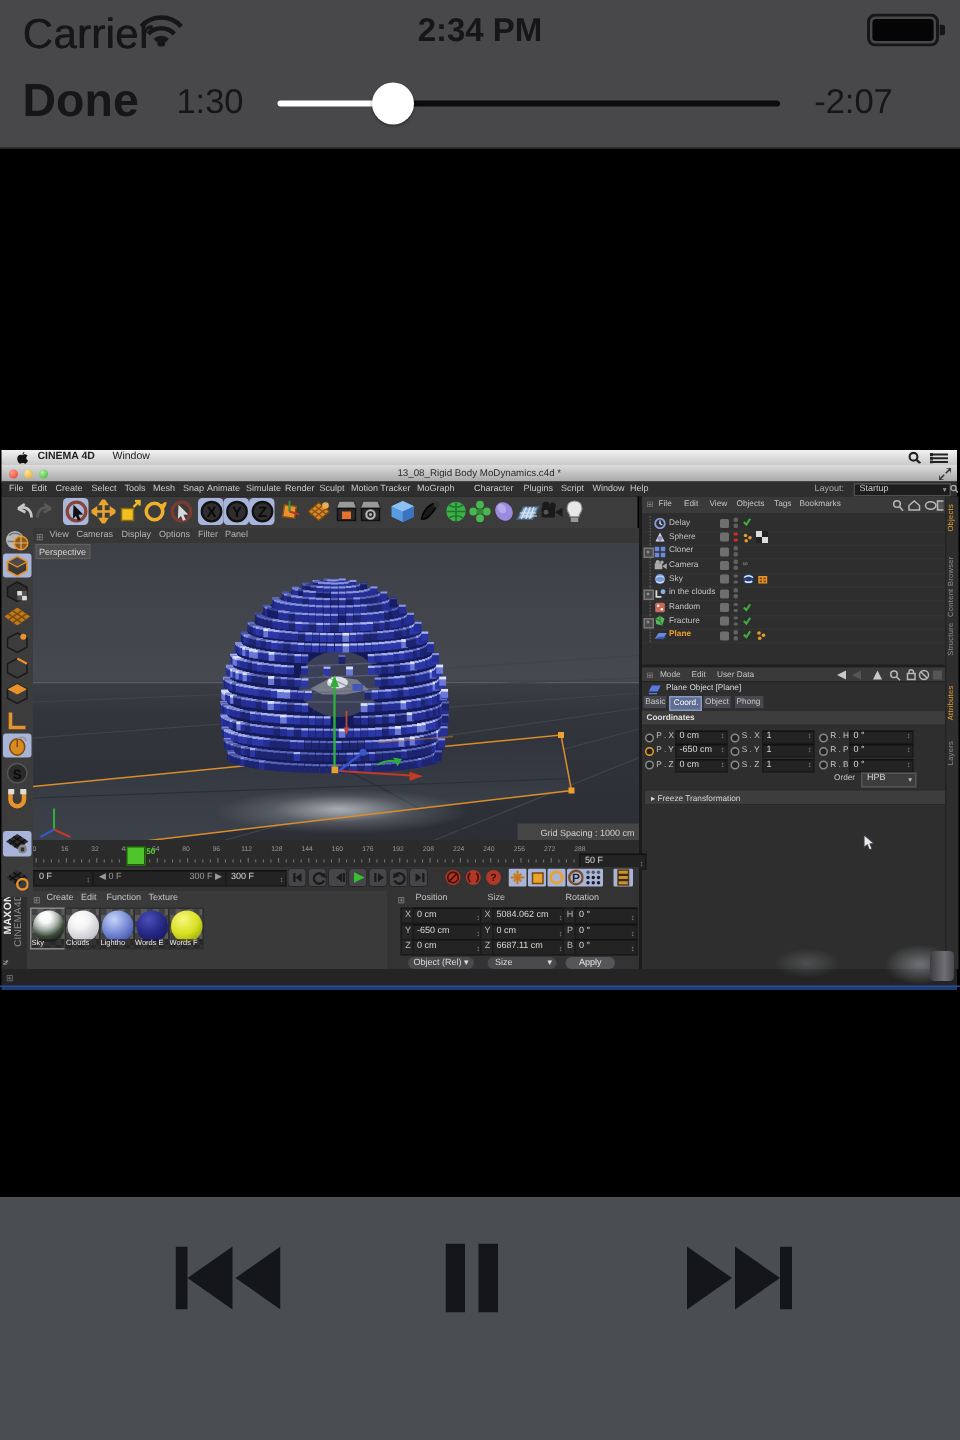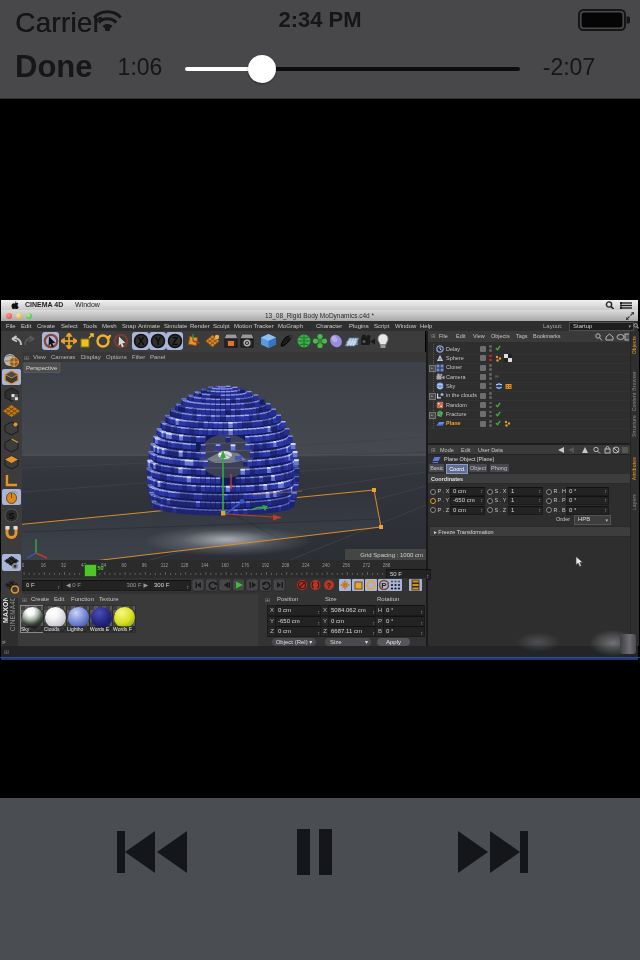--- a/index.html
+++ b/index.html
@@ -49,21 +49,21 @@
  </g>
  <circle cx="15.5" cy="18.8" r="2.6" fill="#161618"></circle>
 </svg>
 <div class="a dk" id="clock">2:34 PM</div>
 <svg class="a" style="left:578px;top:9px" width="52" height="22" viewBox="0 0 52 22">
  <rect x="1" y="1" width="46" height="20" rx="4.5" fill="none" stroke="#161618" stroke-width="2"></rect>
  <rect x="3.6" y="3.6" width="40.8" height="14.8" rx="2.5" fill="#050505"></rect>
  <path d="M48.5 7.5 h1.8 a1.8 1.8 0 0 1 1.8 1.8 v3.4 a1.8 1.8 0 0 1 -1.8 1.8 h-1.8 z" fill="#161618"></path>
 </svg>
 <div class="a dk" id="done">Done</div>
-<div class="a dk" id="cur">1:06</div>
+<div class="a dk" id="cur">1:30</div>
 <div class="a dk" id="rem">-2:07</div>
 <div class="a" id="trackw"></div>
 <div class="a" id="trackb"></div>
 <div class="a" id="thumb"></div>
 <div class="a" id="botbar"></div>
 <svg class="a" style="left:117px;top:831px" width="70" height="42" viewBox="0 0 70 42">
  <g fill="#14161a">
       <rect x="0" y="0" width="8" height="42"></rect>
  <polygon points="38,0 8,21 38,42"></polygon>
       <polygon points="70,0 40,21 70,42"></polygon>

